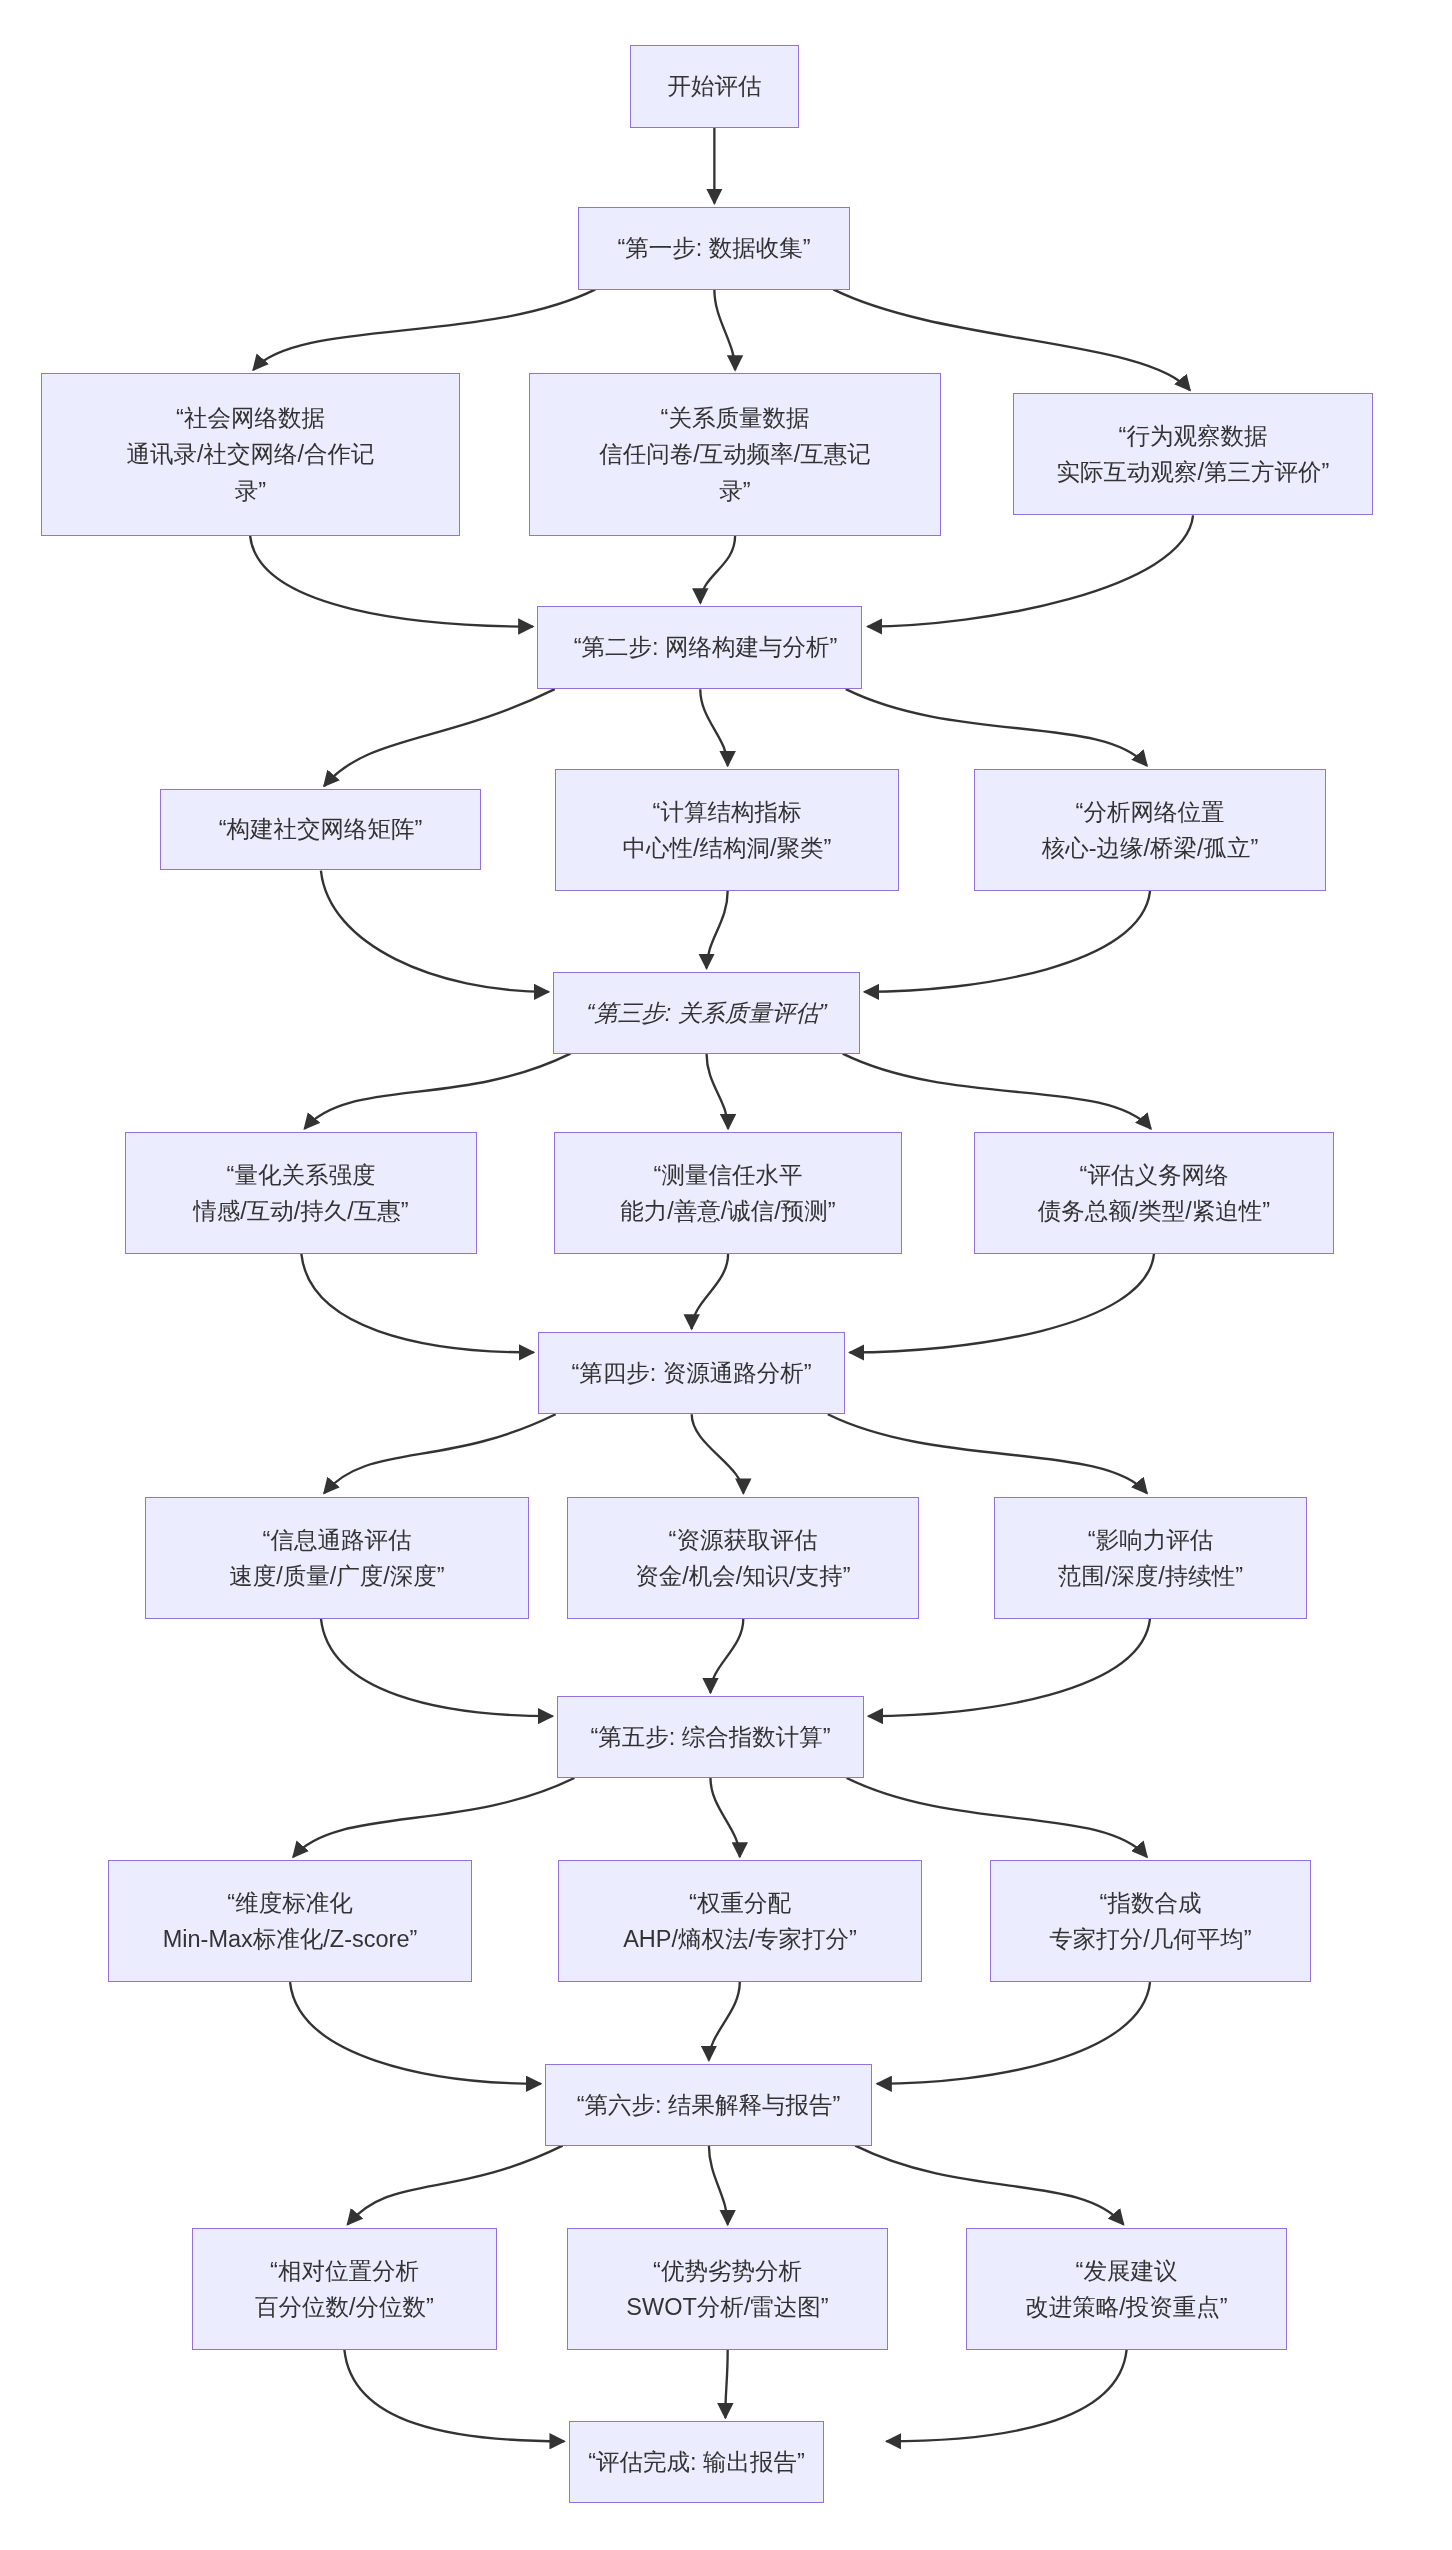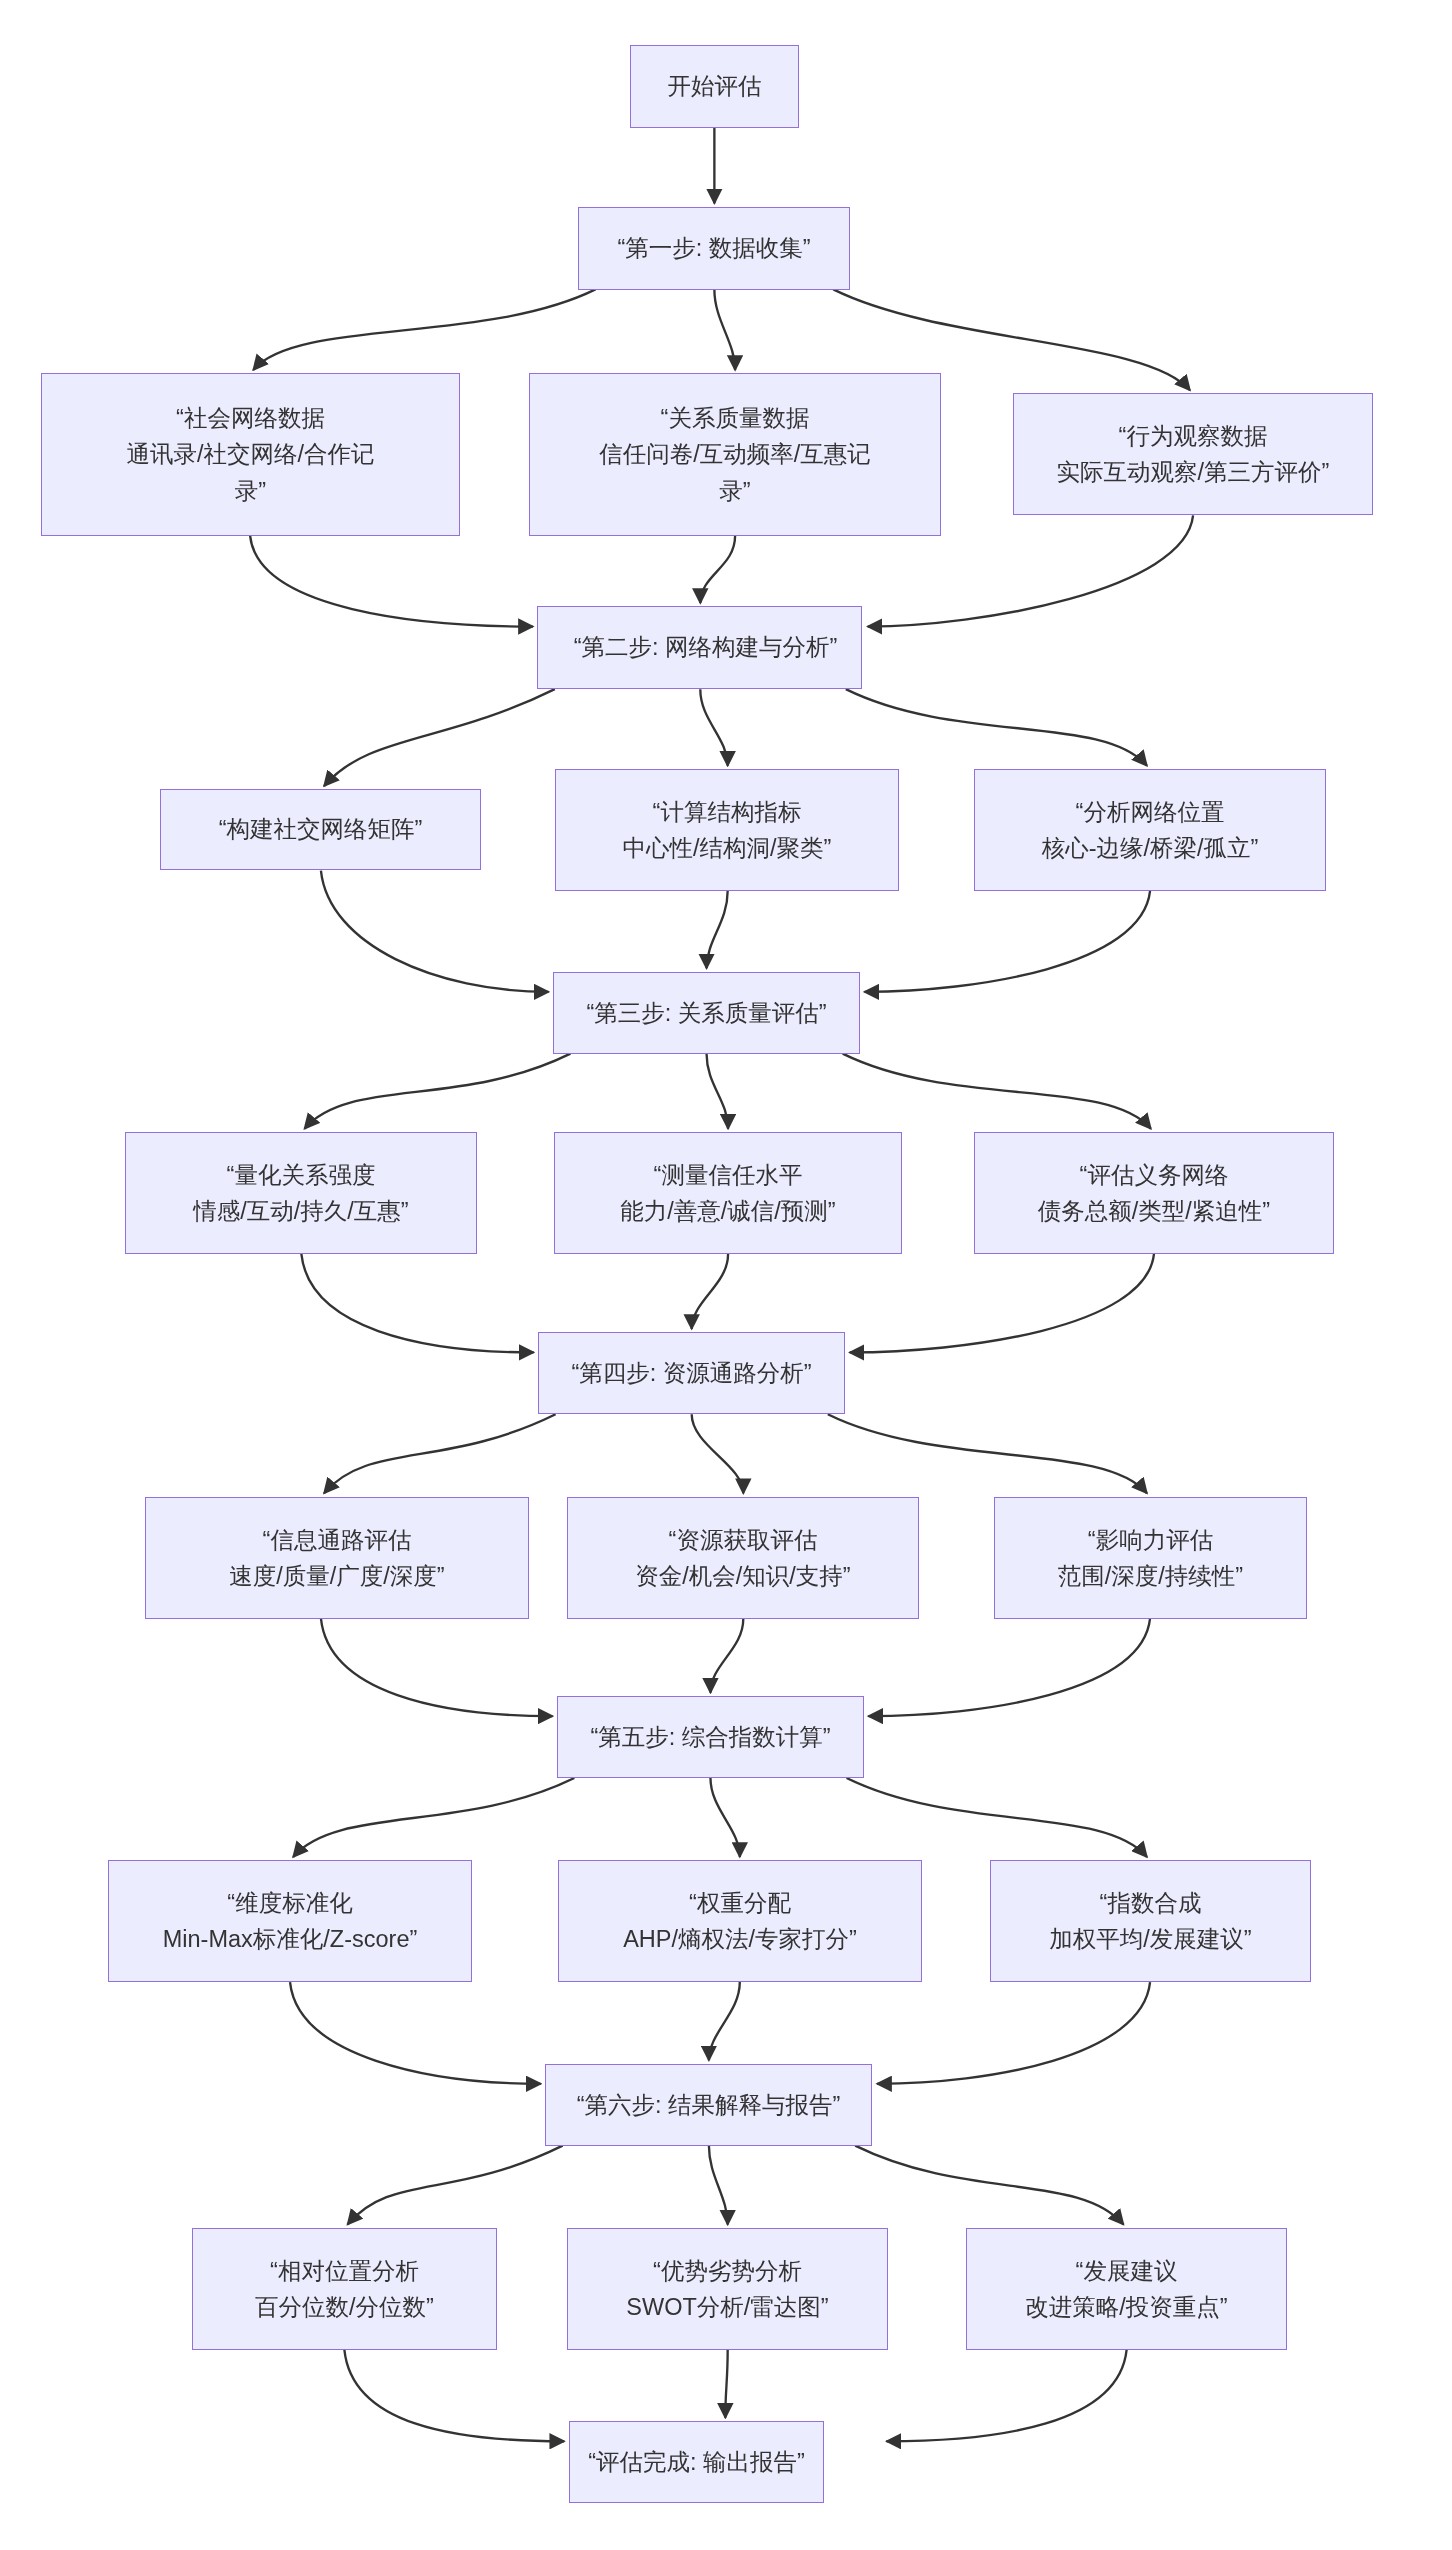--- a/index.html
+++ b/index.html
@@ -126,21 +126,21 @@
     </div>
   <div class="node" id="n-b2" style="left:555px;  top:769px;  width:344px; height:122px;">
       <span>“计算结构指标
 中心性/结构洞/聚类”</span>
     </div>
   <div class="node" id="n-b3" style="left:974px; top:769px;  width:352px; height:122px;">
       <span>“分析网络位置
 核心-边缘/桥梁/孤立”</span>
     </div>
 
-  <div class="node" id="n-step3" style="left:553px; top:972px; width:307px; height:82px;">
+  <div class="node" id="n-step3" style="left:553px; top:972px; width:307px; height:82px;font-style:italic;">
       <span>“第三步: 关系质量评估”</span>
     </div>
 
   <div class="node" id="n-c1" style="left:125px;  top:1132px; width:352px; height:122px;">
       <span>“量化关系强度
 情感/互动/持久/互惠”</span>
     </div>
   <div class="node" id="n-c2" style="left:554px;  top:1132px; width:348px; height:122px;">
       <span>“测量信任水平
 能力/善意/诚信/预测”</span>
@@ -174,21 +174,21 @@
   <div class="node" id="n-e1" style="left:108px;  top:1860px; width:364px; height:122px;">
       <span>“维度标准化
 Min-Max标准化/Z-score”</span>
     </div>
   <div class="node" id="n-e2" style="left:558px;  top:1860px; width:364px; height:122px;">
       <span>“权重分配
 AHP/熵权法/专家打分”</span>
     </div>
   <div class="node" id="n-e3" style="left:990px; top:1860px; width:321px; height:122px;">
       <span>“指数合成
-加权平均/发展建议”</span>
+专家打分/几何平均”</span>
     </div>
 
   <div class="node" id="n-step6" style="left:545px; top:2064px; width:327px; height:82px;">
       <span>“第六步: 结果解释与报告”</span>
     </div>
 
   <div class="node" id="n-f1" style="left:192px;  top:2228px; width:305px; height:122px;">
       <span>“相对位置分析
 百分位数/分位数”</span>
     </div>

